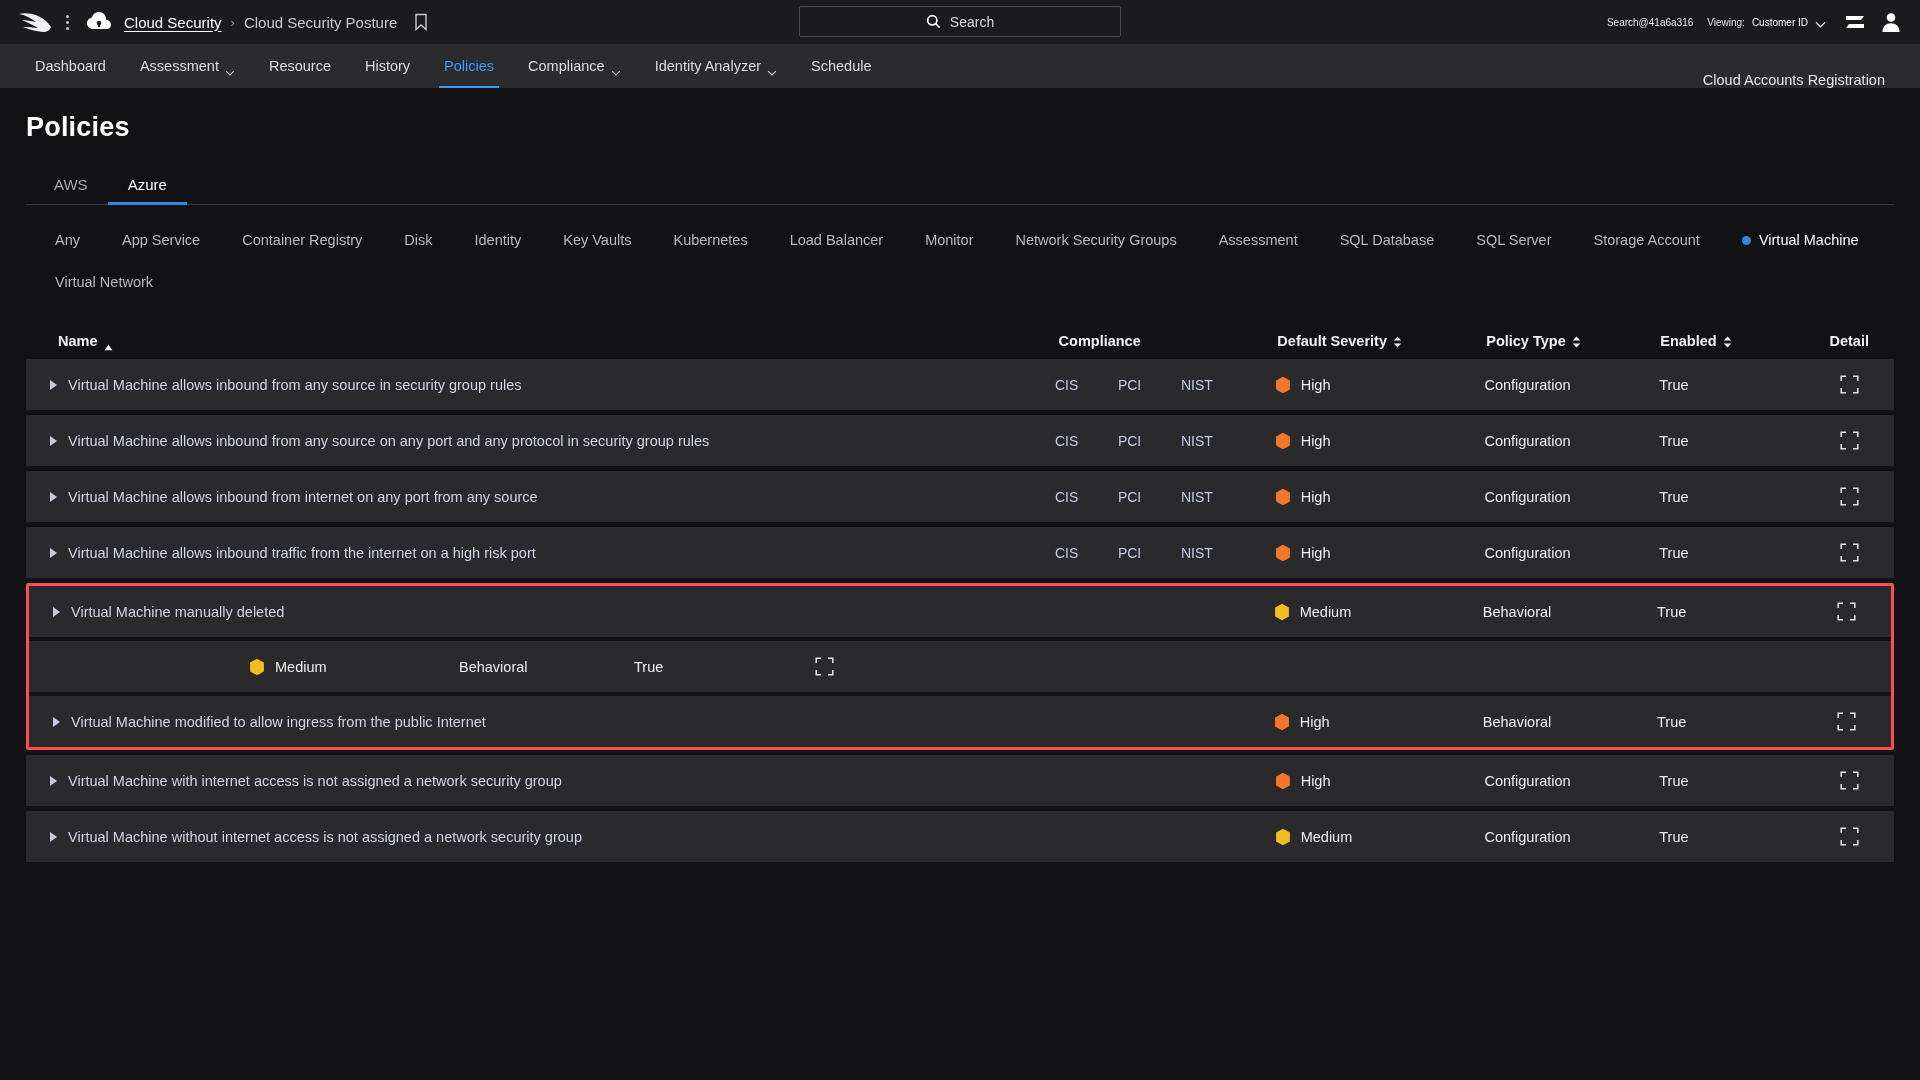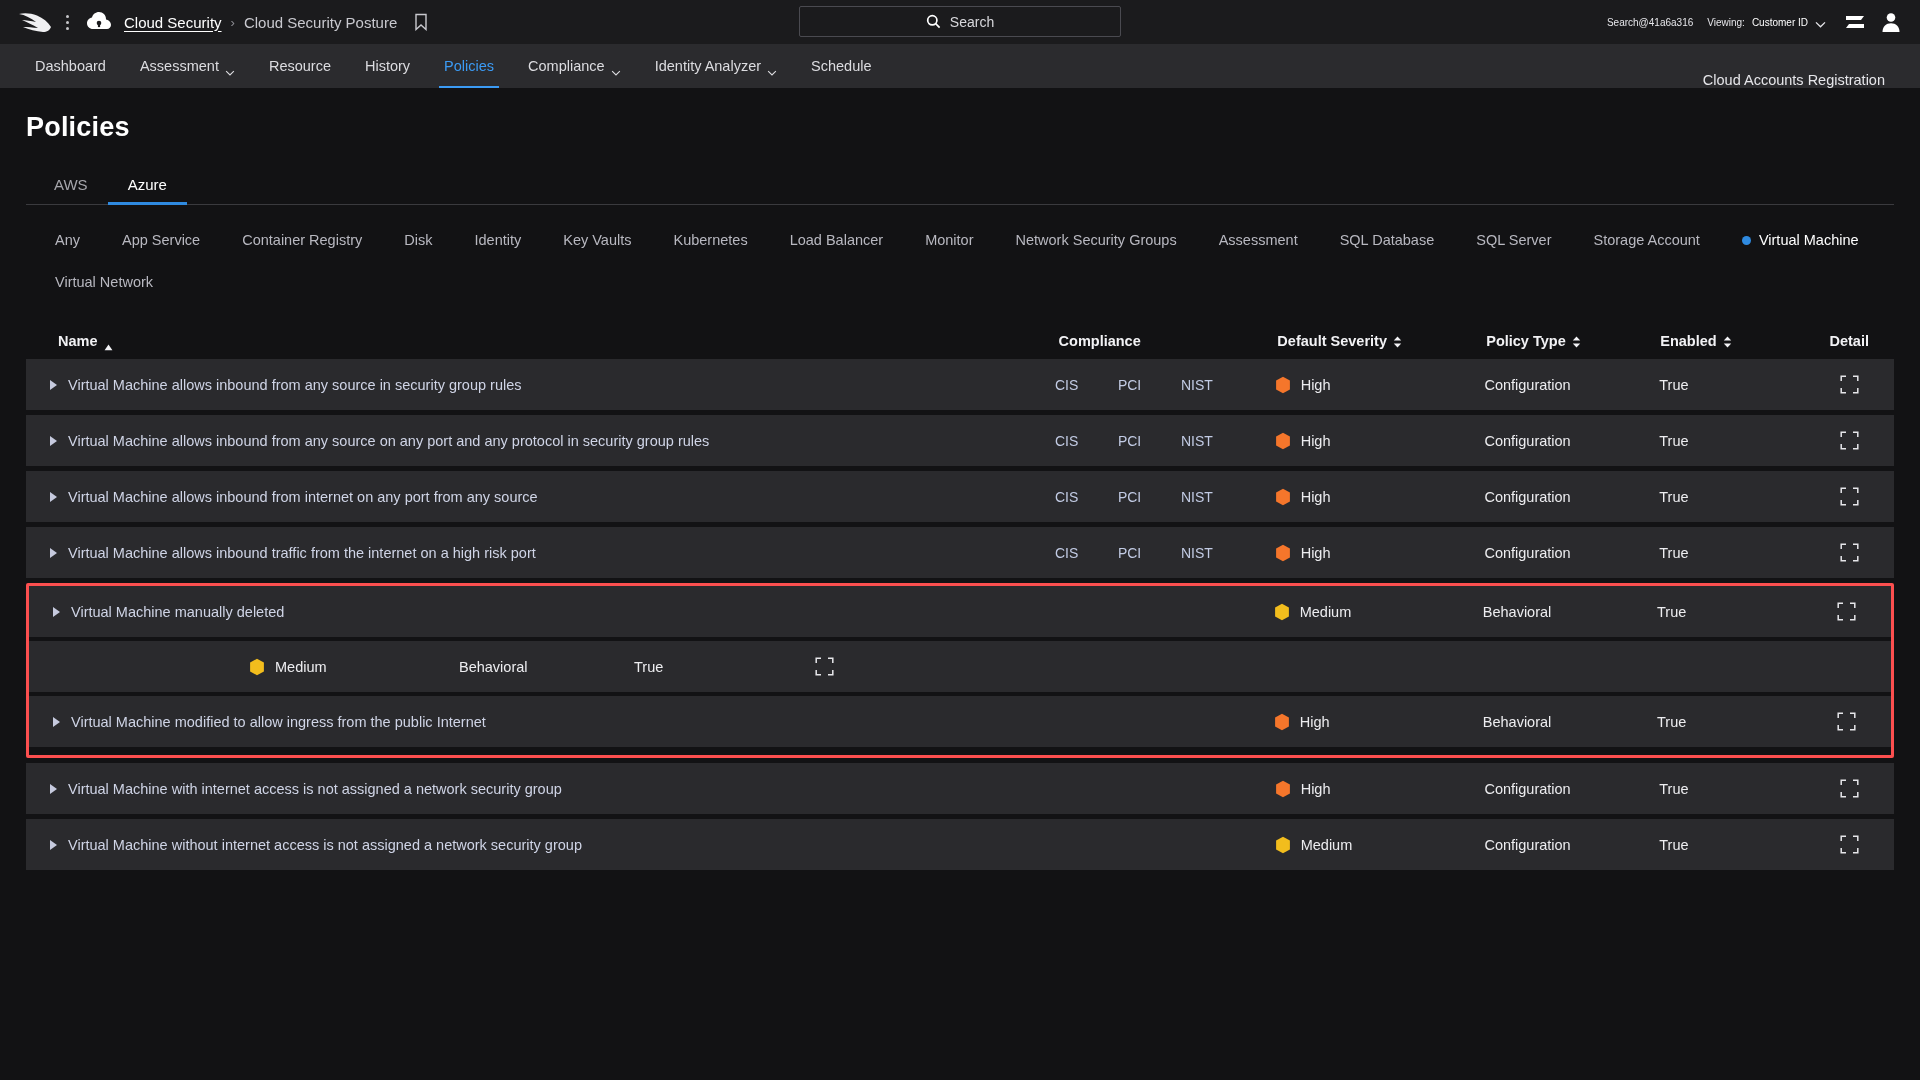--- a/index.html
+++ b/index.html
@@ -173,21 +173,21 @@
   .hexicon { width: 16px; height: 18px; flex: 0 0 auto; }
   .ptype, .enabled { color: #ededf0; }
   .detail-icon { width: 19px; height: 19px; }
 
   
   .highlight-group {
     border: 3px solid #fc4f4f;
     border-radius: 2px;
     margin-bottom: 5px;
   }
-  .highlight-group .row:last-child { margin-bottom: 8px; }
+  .highlight-group .row:last-child { margin-bottom: 0; }
   .highlight-group .row { margin-bottom: 4px; }
 </style>
 </head>
 <body>
 
 <div class="topbar">
   <span class="falcon-logo">
     <svg viewBox="0 0 34 22" width="34" height="22">
       <path d="M1 3 C7 4 13 7 18 11 C13 10 8 9 4 9 C9 11 15 14 20 17 C15 16.5 9 16 5 16 C11 18.5 18 20.5 25 21 C29 21 32 19 33 16 C30 11 25 7 19 4.5 C13 2 6 1.5 1 3 Z" fill="#f0f0f2"></path>
     </svg>

